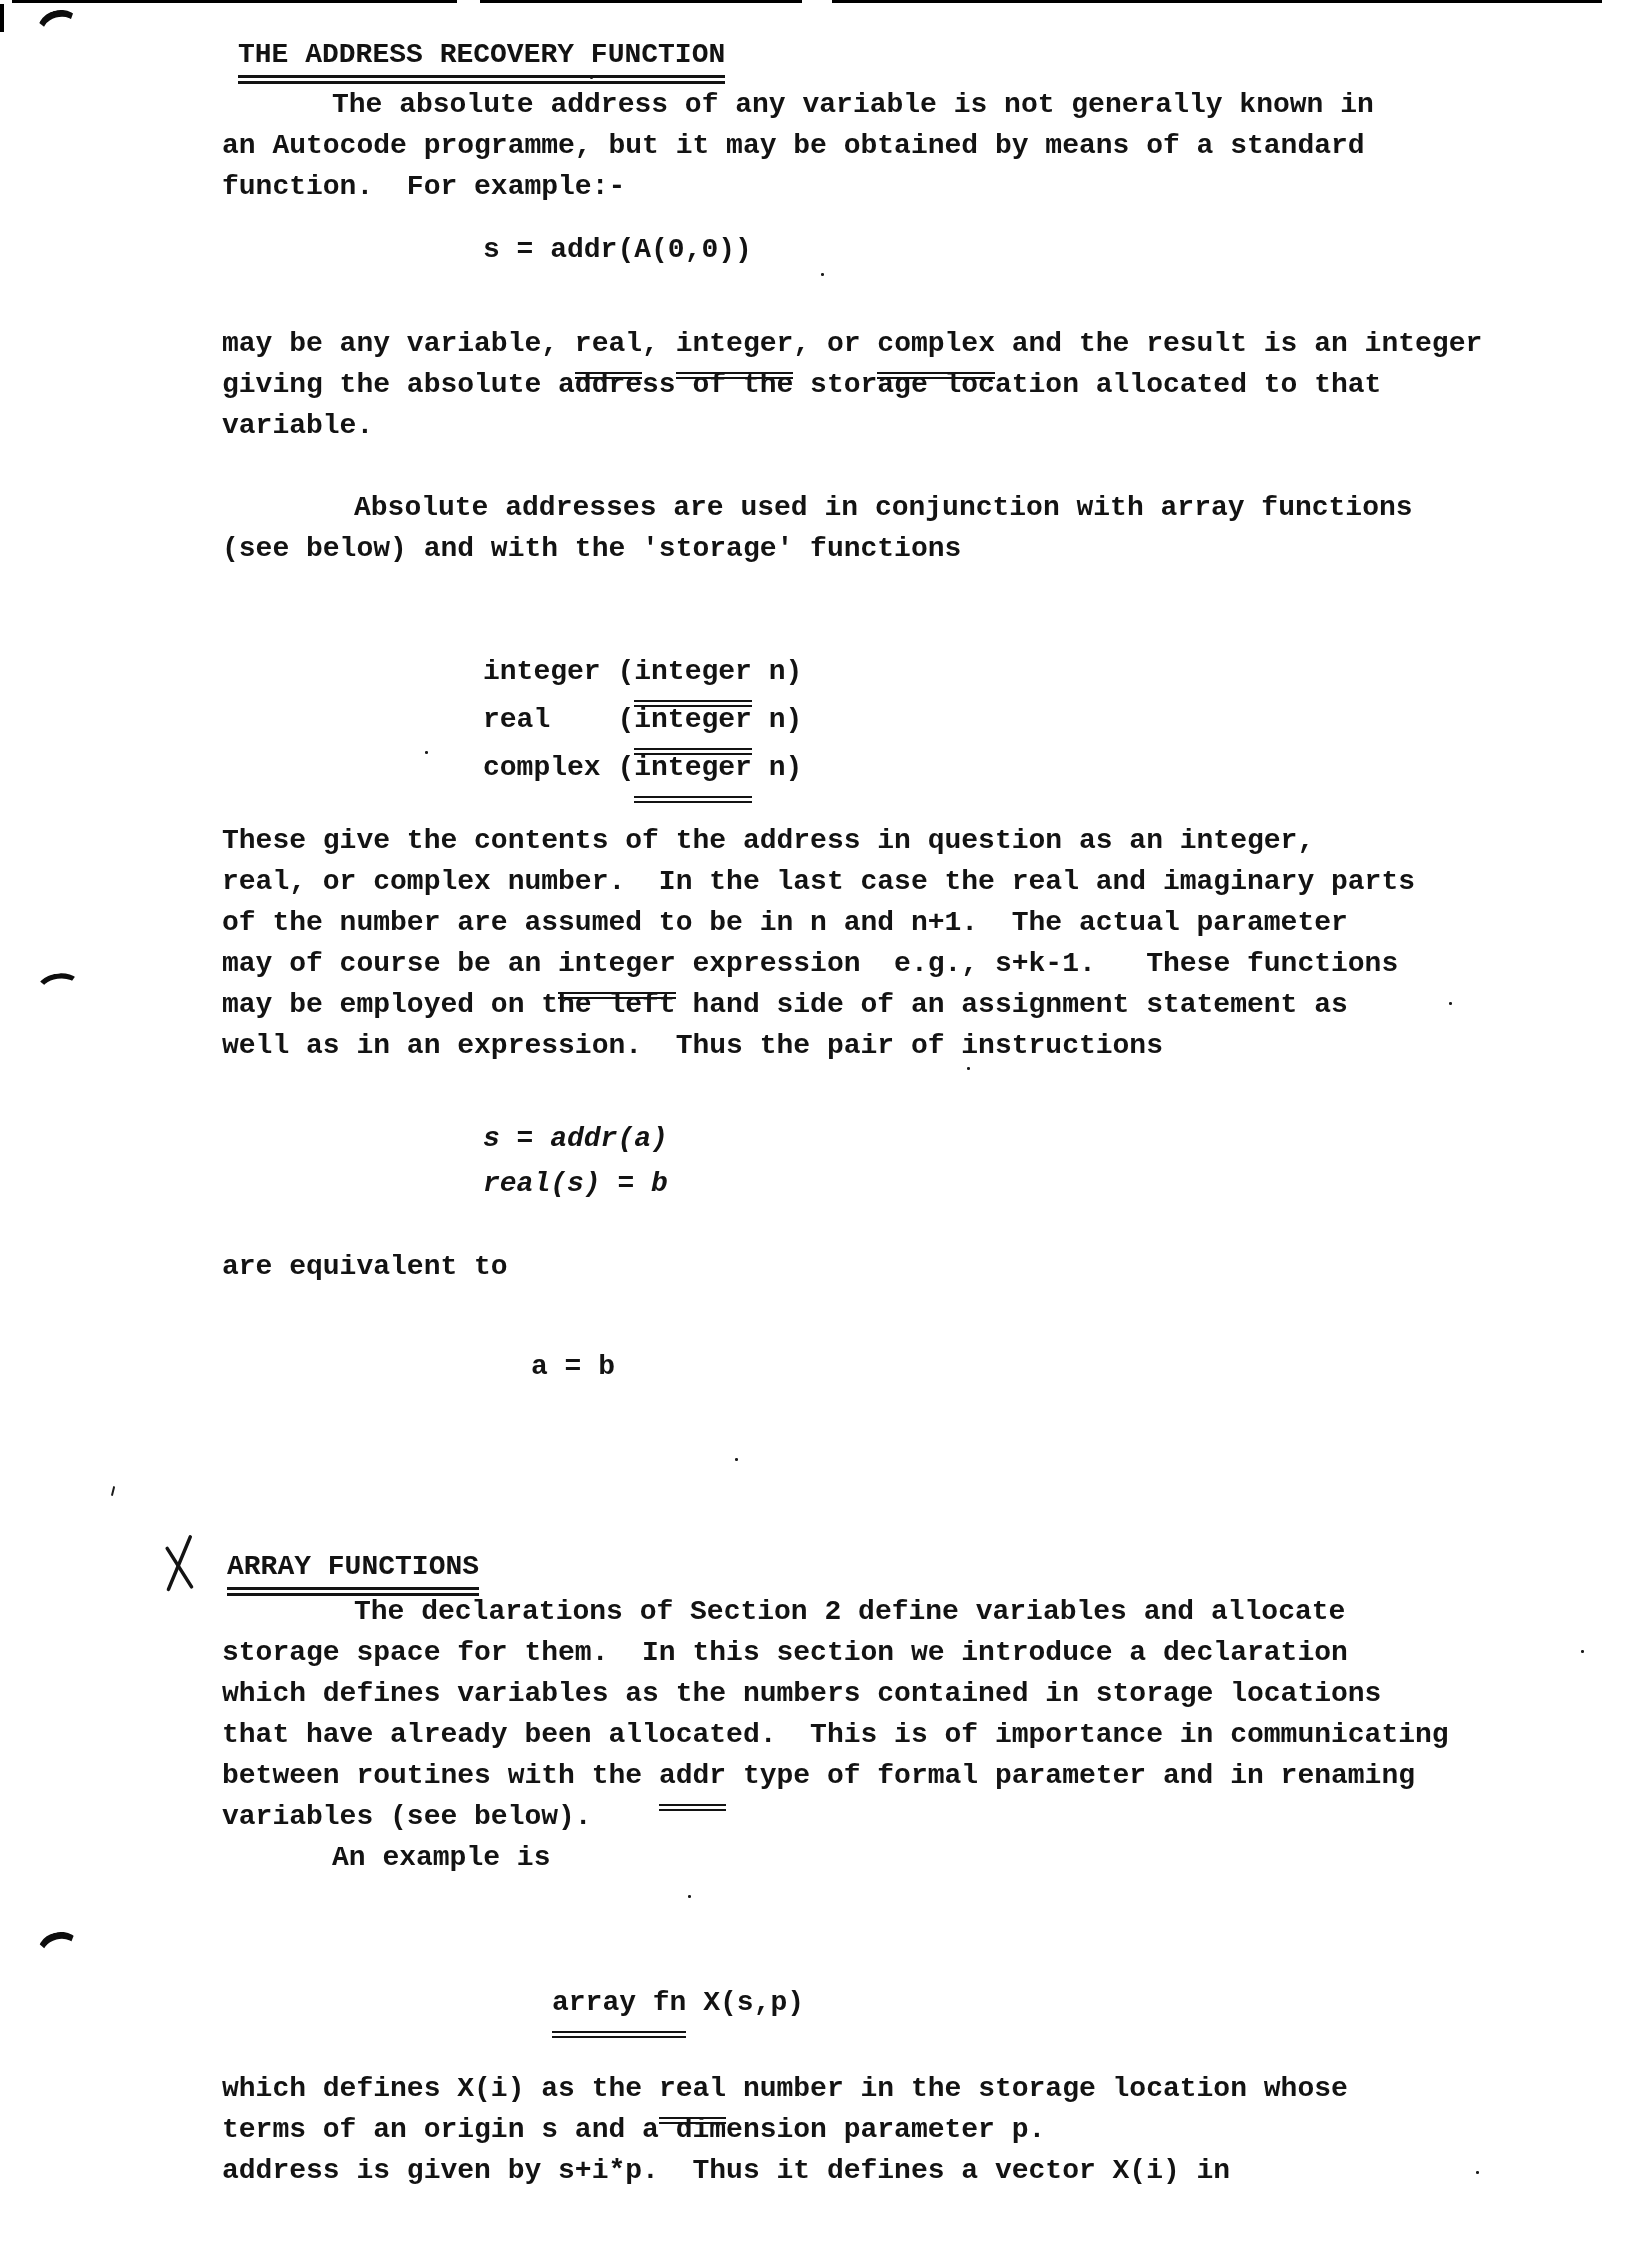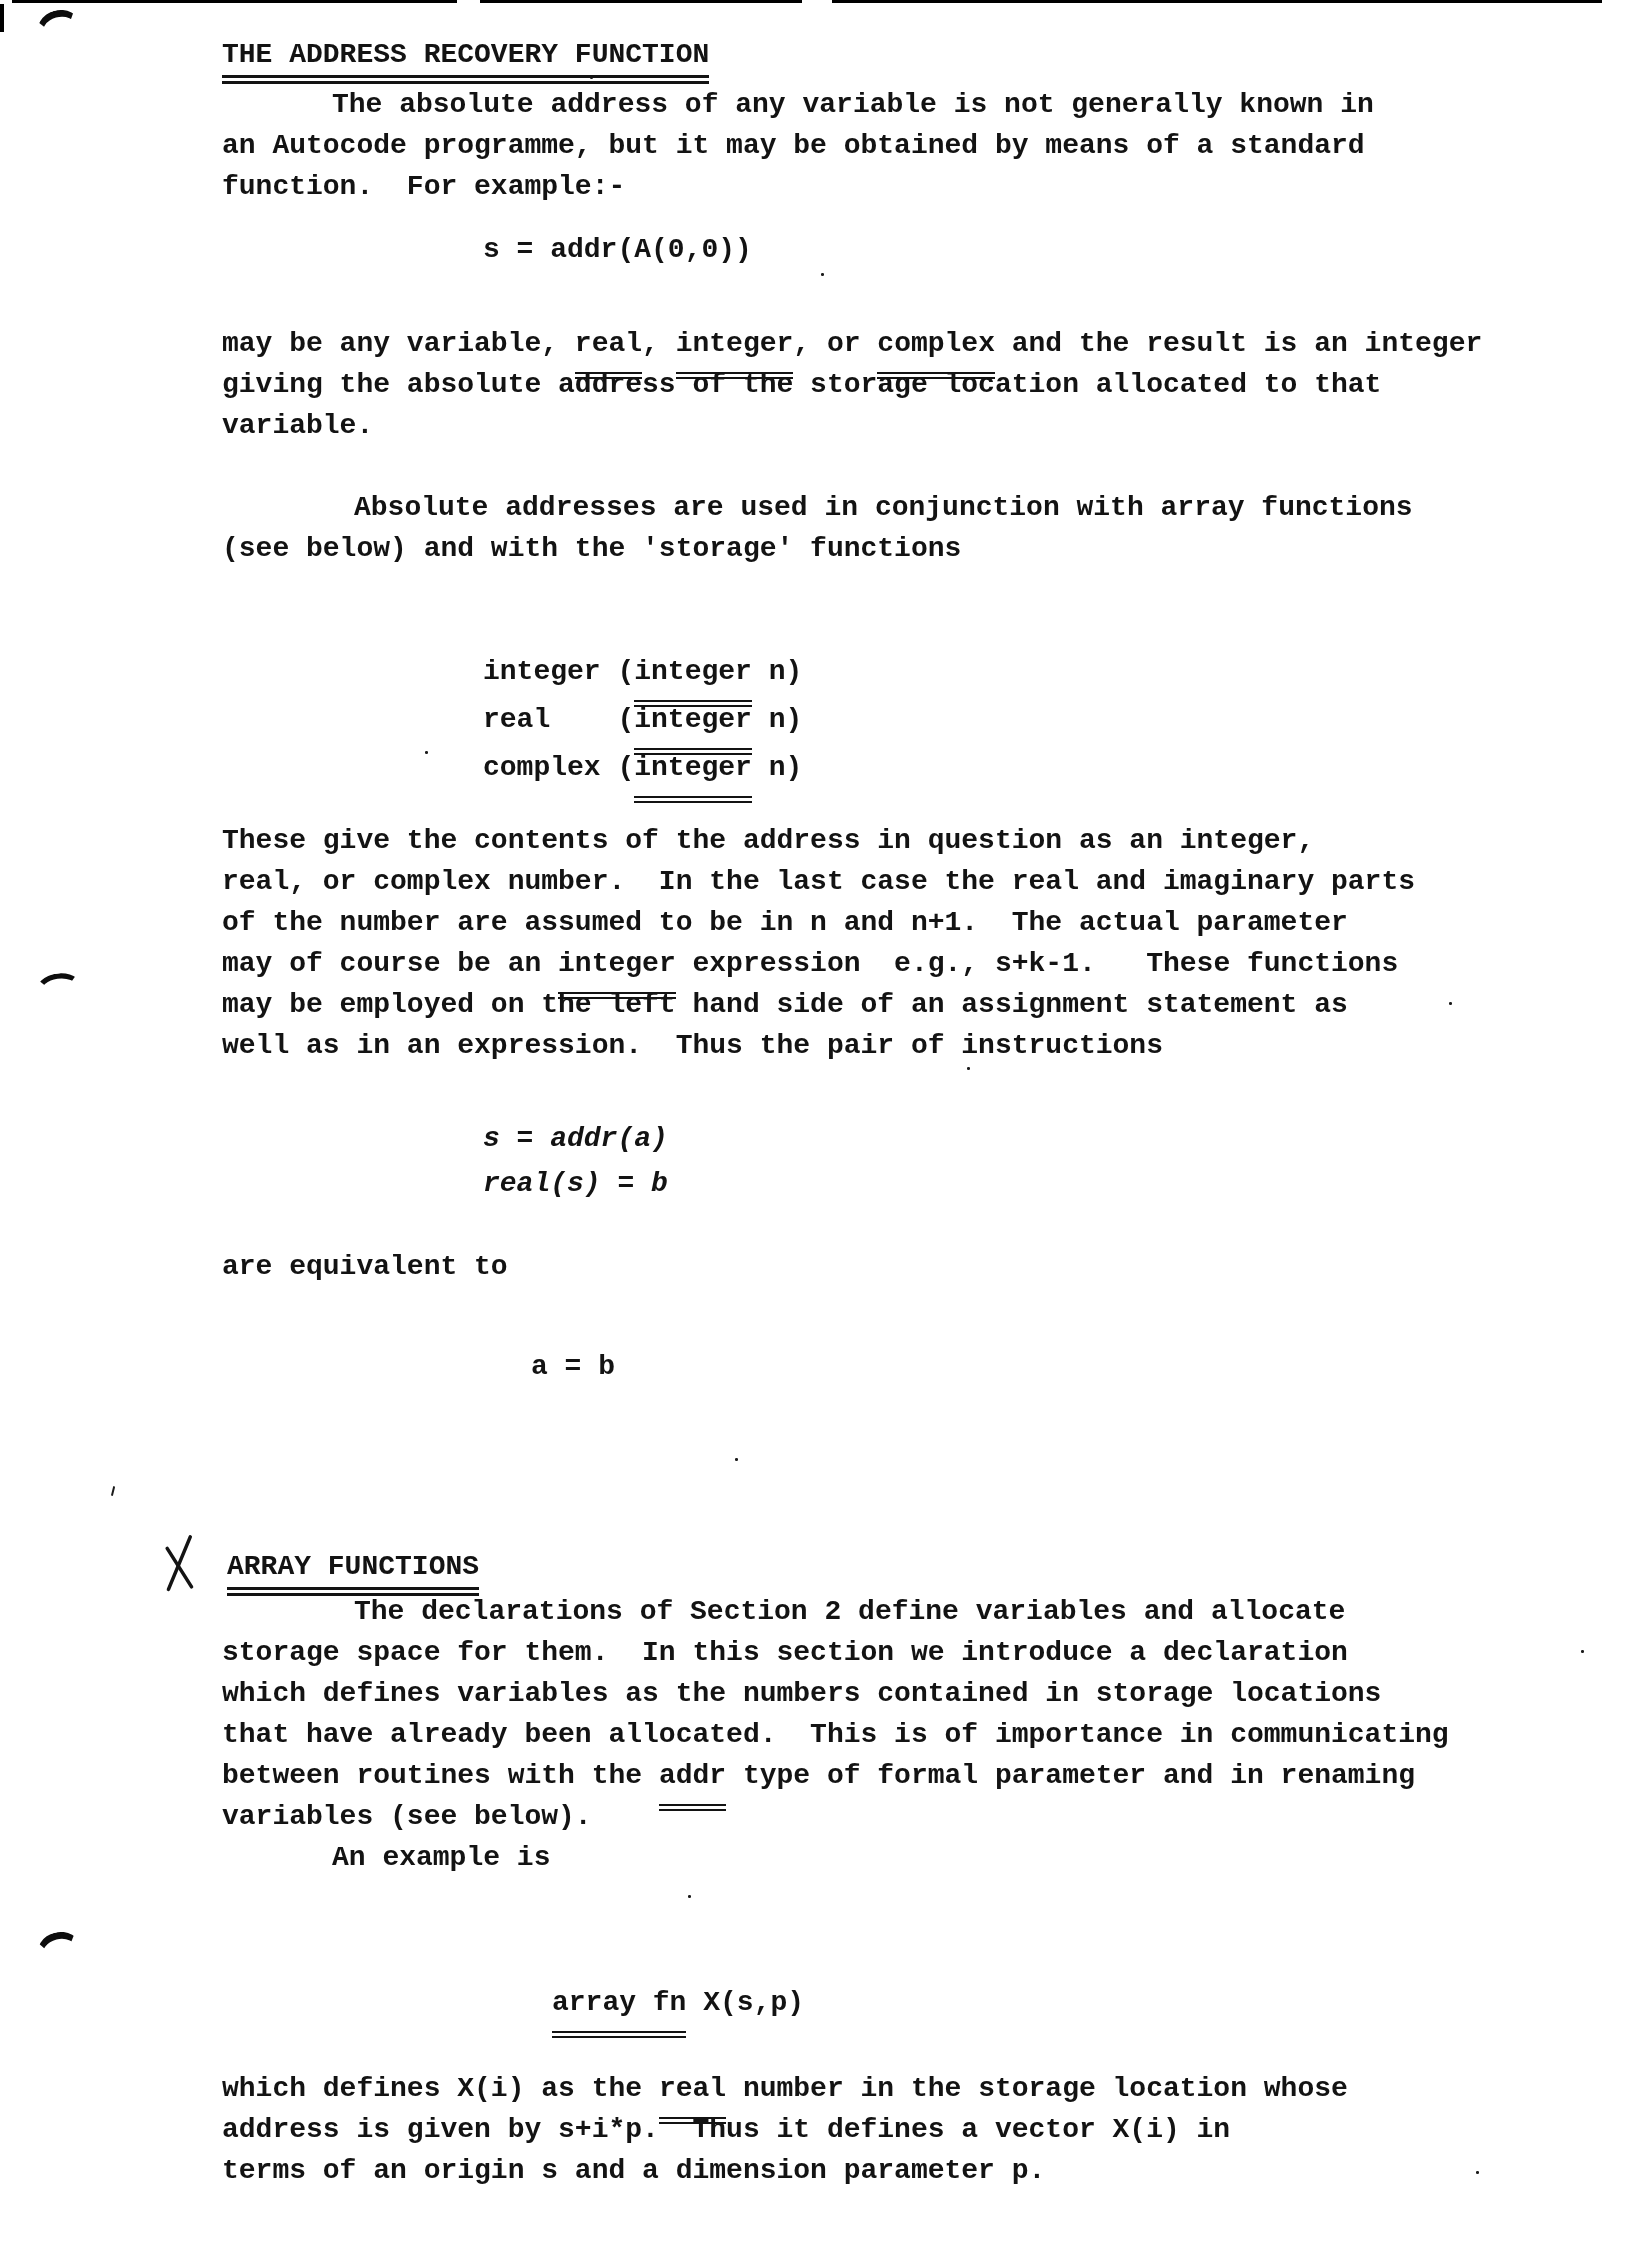--- a/index.html
+++ b/index.html
@@ -43,21 +43,21 @@
   <div class="speck" style="left:821px;top:273px;width:2.6px;height:2.6px;"></div>
   <div class="speck" style="left:425px;top:751px;width:2.6px;height:2.6px;"></div>
   <div class="speck" style="left:1449px;top:1002px;width:2.6px;height:2.6px;"></div>
   <div class="speck" style="left:967px;top:1067px;width:2.6px;height:2.6px;"></div>
   <div class="speck" style="left:735px;top:1458px;width:2.6px;height:2.6px;"></div>
   <div class="speck" style="left:1581px;top:1650px;width:2.6px;height:2.6px;"></div>
   <div class="speck" style="left:688px;top:1895px;width:2.6px;height:2.6px;"></div>
   <div class="speck" style="left:1476px;top:2171px;width:2.6px;height:2.6px;"></div>
   <div class="speck" style="left:112px;top:1486px;width:1.9px;height:10.3px;border-radius:1.3px;transform:rotate(14deg);"></div>
 
-  <div class="blk" style="left:222px;top:34px;text-align:right;">
+  <div class="blk" style="left:238px;top:34px;text-align:right;">
     <span class="head">THE ADDRESS RECOVERY FUNCTION</span>
   </div>
 
   <div class="blk" style="left:222px;top:84px;">
     <div class="line ind7">The absolute address of any variable is not generally known in</div>
     <div class="line">an Autocode programme, but it may be obtained by means of a standard</div>
     <div class="line">function.  For example:-</div>
   </div>
 
   <div class="blk" style="left:483px;top:229px;">
@@ -121,18 +121,18 @@
     <div class="line">variables (see below).</div>
     <div class="line ind7">An example is</div>
   </div>
 
   <div class="blk" style="left:552px;top:1982px;">
     <div class="line"><span class="u">array fn</span><span> X(s,p)</span></div>
   </div>
 
   <div class="blk" style="left:222px;top:2068px;">
     <div class="line"><span>which defines X(i) as the </span><span class="u">real</span><span> number in the storage location whose</span></div>
+    <div class="line">terms of an origin s and a dimension parameter p.</div>
     <div class="line">address is given by s+i*p.  Thus it defines a vector X(i) in</div>
-    <div class="line">terms of an origin s and a dimension parameter p.</div>
   </div>
 
 </div>
 
 
 </body></html>

